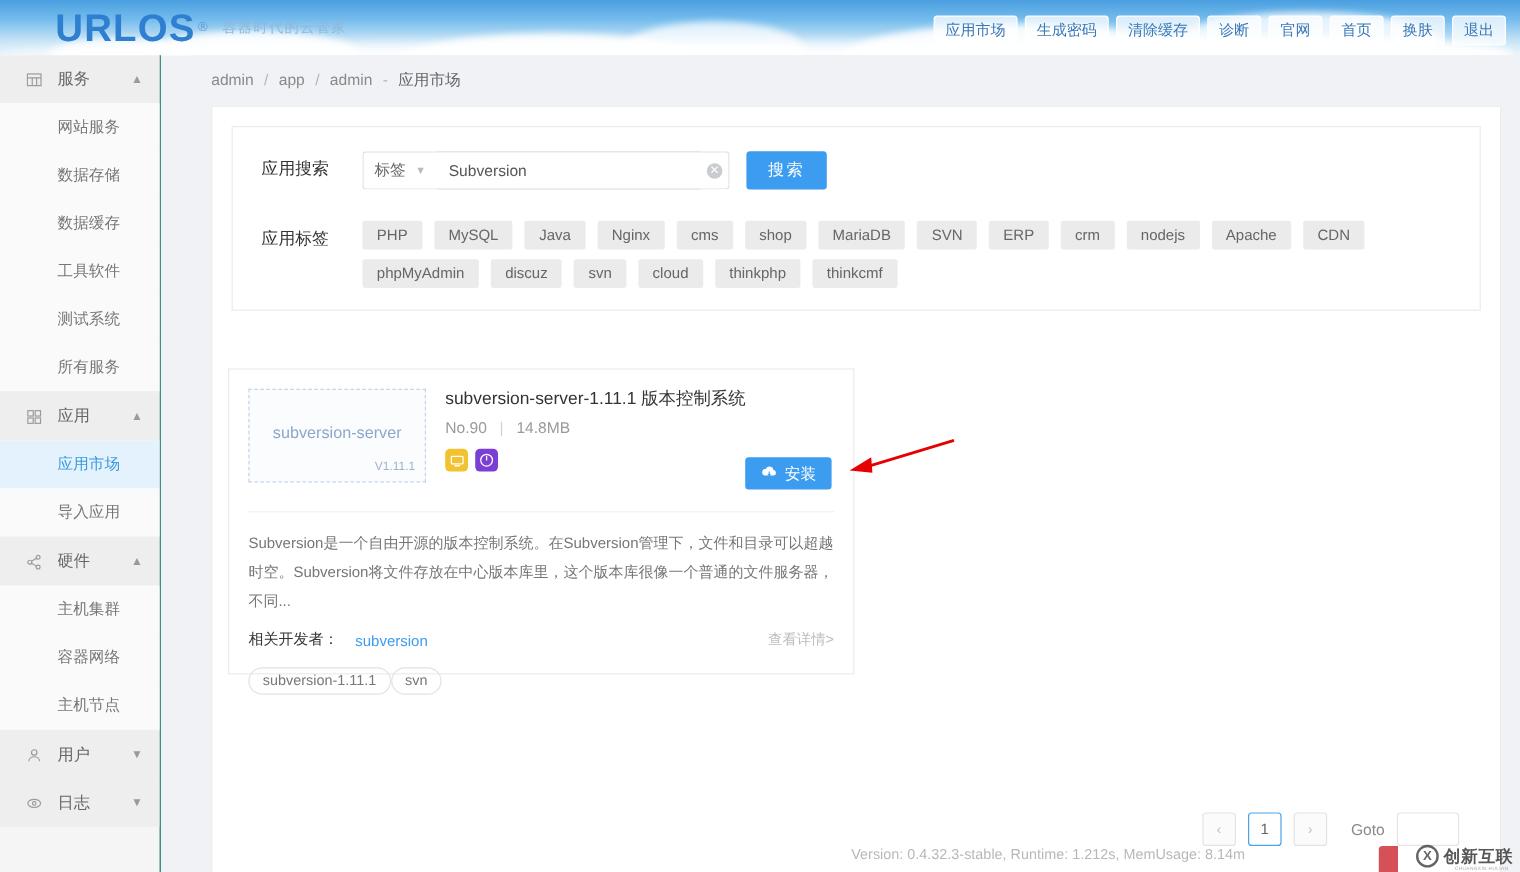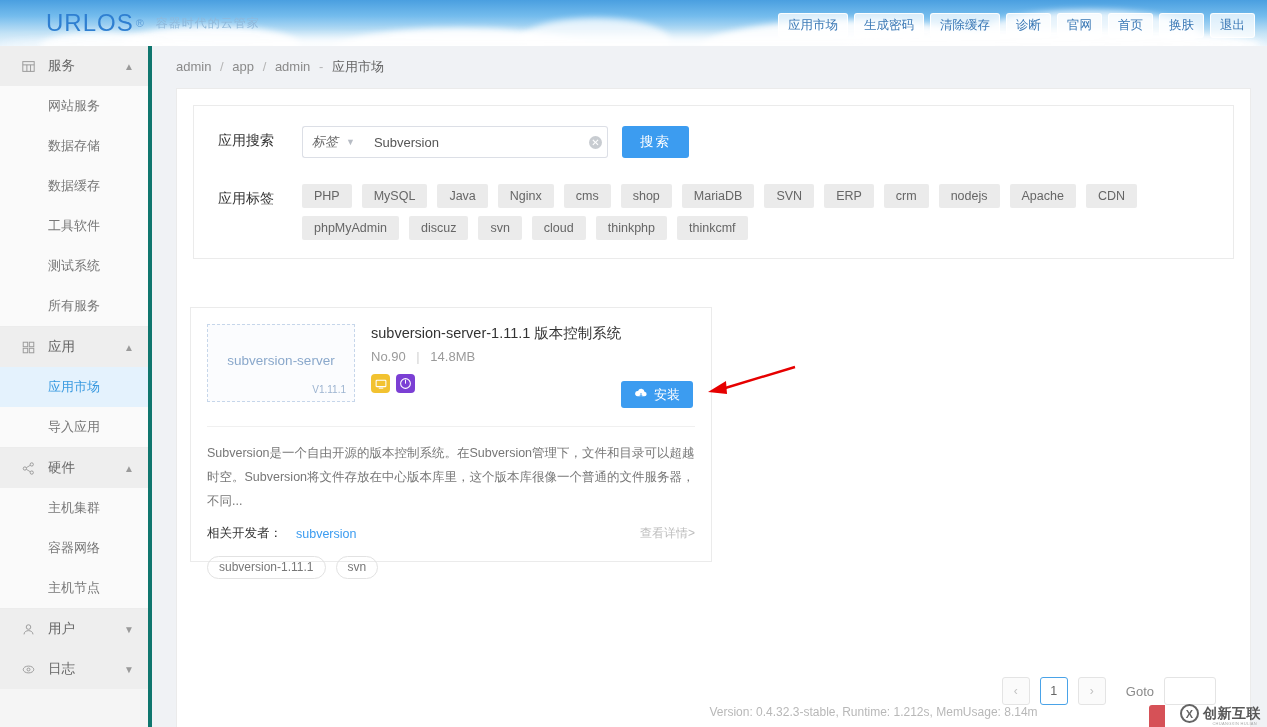--- a/index.html
+++ b/index.html
@@ -22,37 +22,37 @@
   .c3 { width:150px; height:46px; left:520px; top:18px; opacity:.75;}
   .c4 { width:300px; height:60px; left:700px; top:20px; }
   .c5 { width:220px; height:50px; left:980px; top:10px; opacity:.8;}
   .c6 { width:420px; height:30px; left:840px; top:30px; }
   .c7 { width:120px; height:30px; left:40px;  top:32px; opacity:.85;}
   .c8 { width:1267px; height:16px; left:0; top:36px; opacity:.95; filter:blur(5px);}
   .logo-wrap {
     position:absolute; left:46px; top:0; height:46px; display:flex; align-items:center; z-index:4;
   }
   .logo-text {
-    font-size:24px; font-weight:normal; color:#2f7fd1; letter-spacing:1px;
+    font-size:32px; font-weight:bold; color:#2f7fd1; letter-spacing:1px;
     font-family:"Liberation Sans", sans-serif; line-height:1;
   }
   .logo-reg { font-size:11px; color:#5e9ed8; vertical-align:super; margin-left:2px; }
   .logo-slogan { font-size:12px; color:#8fb8da; margin-left:12px; letter-spacing:1px; }
 
   .topnav { position:absolute; right:12px; top:13px; display:flex; gap:6px; z-index:5; }
   .topnav a {
     display:inline-block; padding:3px 9px; font-size:12.5px; color:#3a78b5;
     background:rgba(255,255,255,.75); border:1px solid rgba(255,255,255,.9);
     border-radius:3px; text-decoration:none; white-space:nowrap; line-height:17px;
   }
 
   
   .sidebar {
-    position:absolute; left:0; top:46px; width:152px; height:681px;
-    background:#f5f5f5; border-right:4px solid #0f766e; overflow:hidden;
+    position:absolute; left:0; top:46px; width:134px; height:681px;
+    background:#f5f5f5; border-right:1px solid #0f766e; overflow:hidden;
   }
   .menu-group-head {
     display:flex; align-items:center; height:40px; padding:0 14px 0 20px;
     background:#eeeeee; color:#666; font-size:13.5px; cursor:pointer;
   }
   .menu-group-head .gicon { width:16px; margin-right:12px; display:flex; align-items:center; justify-content:center; color:#9a9a9a;}
   .menu-group-head .gname { flex:1; }
   .chev { font-size:10px; color:#9a9a9a; }
   .menu-sub { background:#fafafa; }
   .menu-item {
@@ -75,21 +75,21 @@
 
   .search-box {
     margin:16px; border:1px solid #ebebeb; background:#fff; padding:20px 24px 18px 24px;
   }
   .row { display:flex; align-items:flex-start; }
   .row-label { width:84px; font-size:14px; color:#333; padding-top:6px; flex:none; }
   .input-group { display:flex; height:32px; }
   .select-addon {
     display:flex; align-items:center; gap:8px; padding:0 9px; height:32px;
     border:1px solid #dcdfe6; border-right:none; border-radius:3px 0 0 3px;
-    background:#fff; color:#666; font-size:13px; cursor:pointer; white-space:nowrap;font-style:italic;
+    background:#fff; color:#666; font-size:13px; cursor:pointer; white-space:nowrap;
   }
   .select-addon .chev2 { font-size:9px; color:#b7bcc4; }
   .text-input {
     width:220px; height:32px; border:1px solid #dcdfe6; border-left:none; border-right:none;
     padding:0 10px; font-size:13px; color:#555; outline:none;
     font-family:"Liberation Sans", sans-serif;
   }
   .clear-cell {
     width:24px; height:32px; border:1px solid #dcdfe6; border-left:none; border-radius:0 3px 3px 0;
     display:flex; align-items:center; justify-content:center; background:#fff; cursor:pointer;
@@ -141,21 +141,21 @@
     font-family:"Liberation Sans", sans-serif;
   }
   .app-desc {
     margin:24px 16px 0 16px; font-size:12.5px; color:#777; line-height:24px;
     border-top:1px solid #f0f0f0; padding-top:14px;
   }
   .dev-row { margin:12px 16px 0 16px; display:flex; align-items:center; font-size:12.5px; }
   .dev-label { color:#333; }
   .dev-link { color:#3c9cf0; margin-left:14px; cursor:pointer; }
   .detail-link { margin-left:auto; color:#bdbdbd; cursor:pointer; font-size:12px; }
-  .pills { margin:14px 16px 0 16px; display:flex; gap:10px; }
+  .pills { margin:14px 16px 0 16px; display:flex; gap:0; }
   .pill {
     border:1px solid #e2e2e2; border-radius:12px; padding:3px 11px;
     font-size:12px; color:#777; cursor:pointer; line-height:15px;
   }
 
   
   .arrow-svg { position:absolute; left:700px; top:363px; pointer-events:none; }
 
   
   .pager { position:absolute; right:34px; top:588px; display:flex; align-items:center; gap:10px; }

